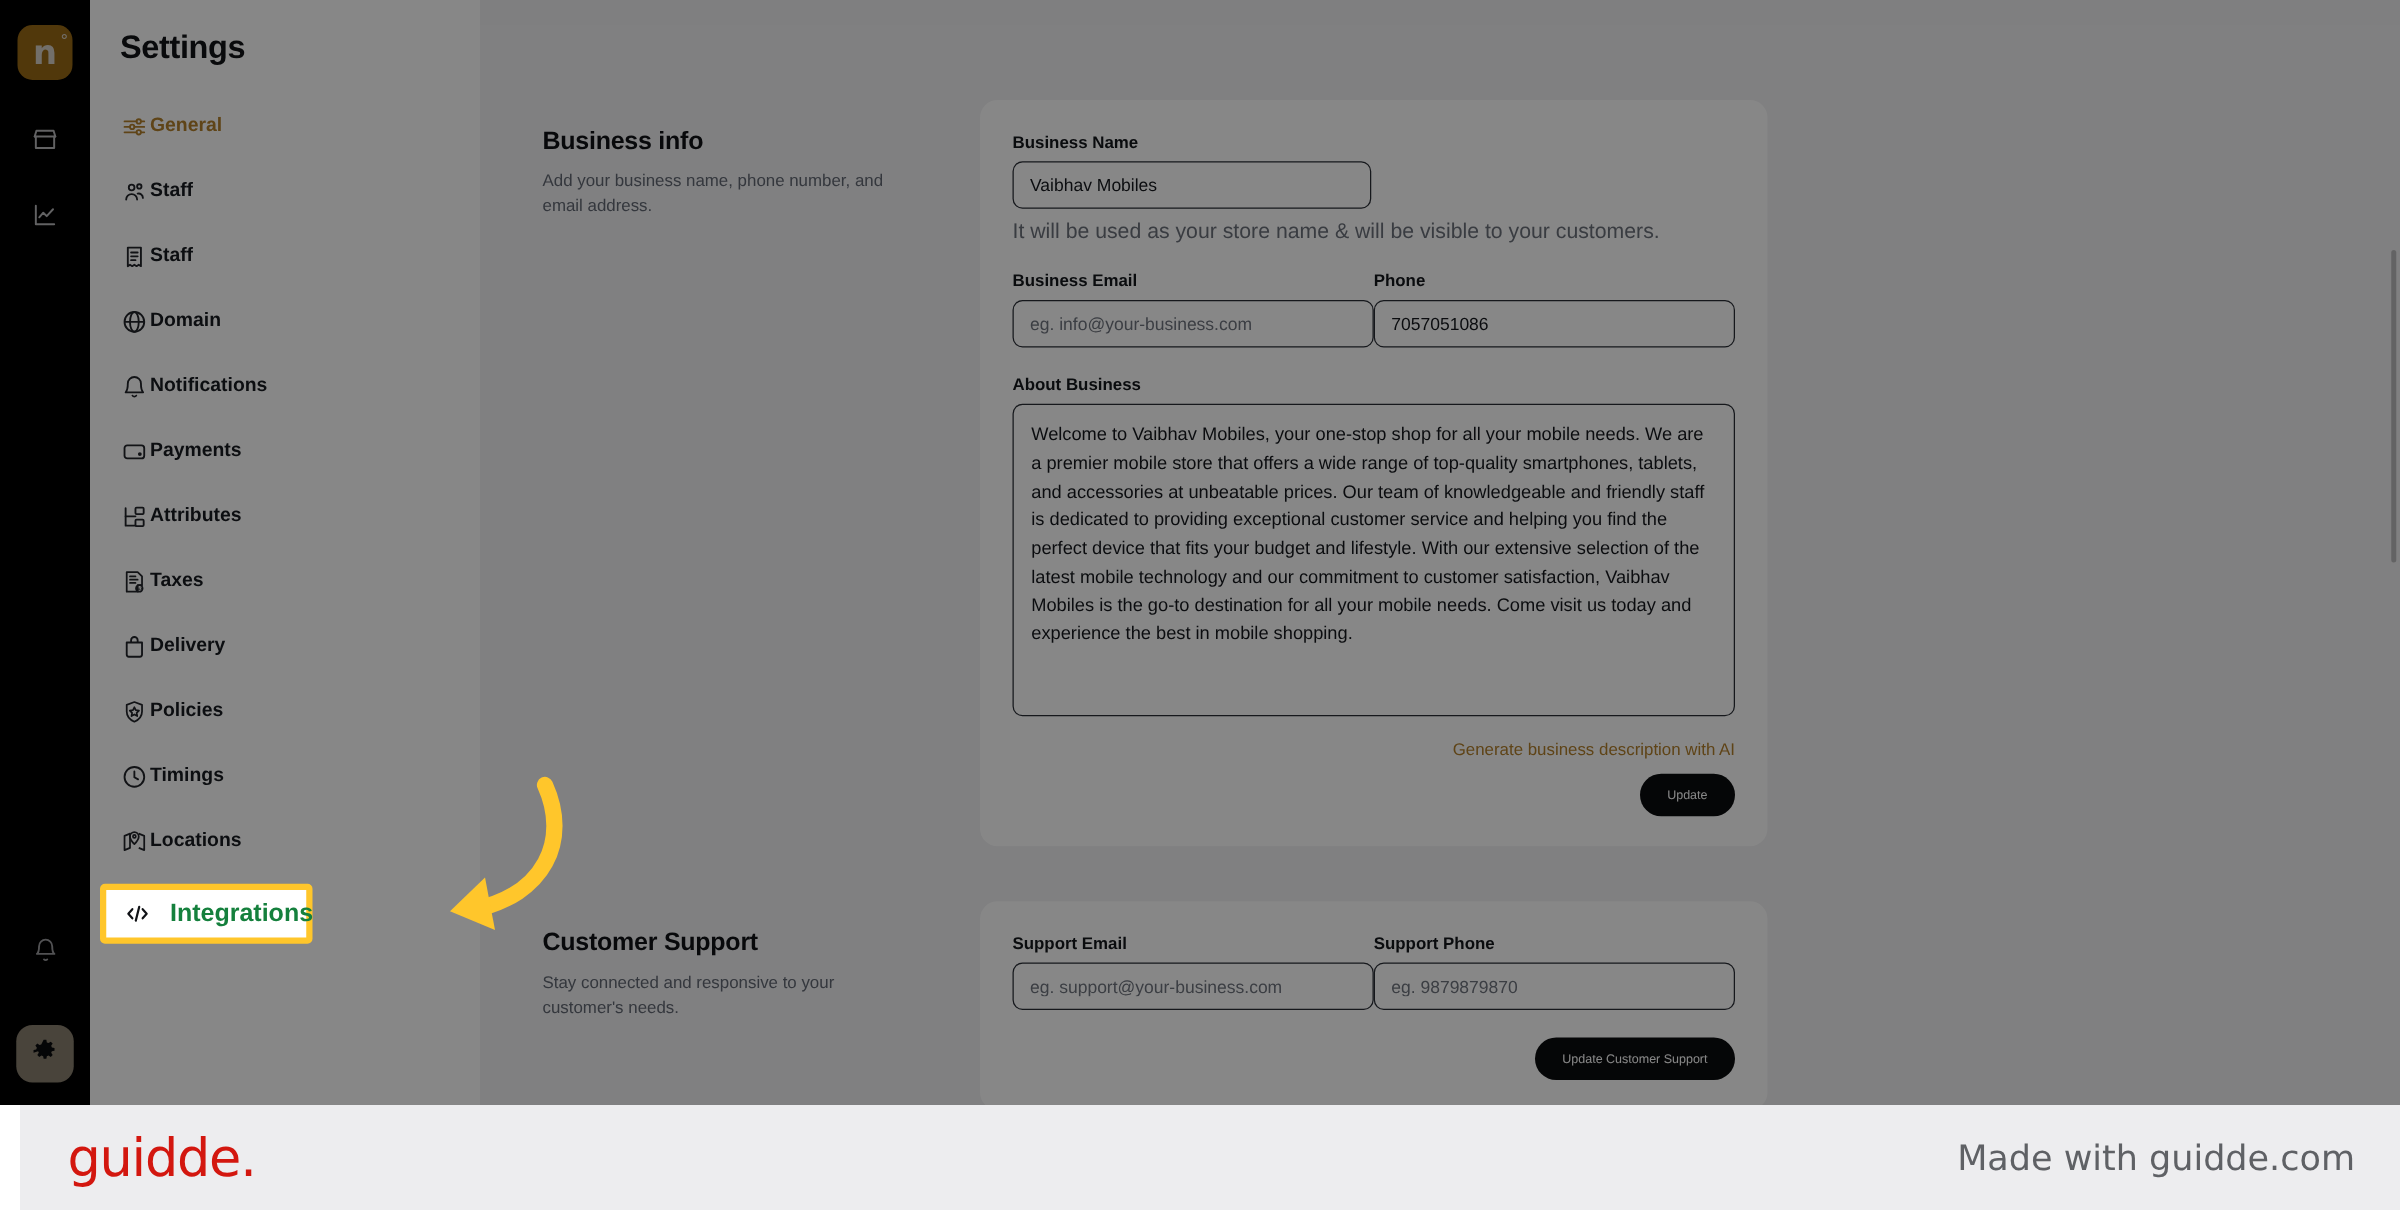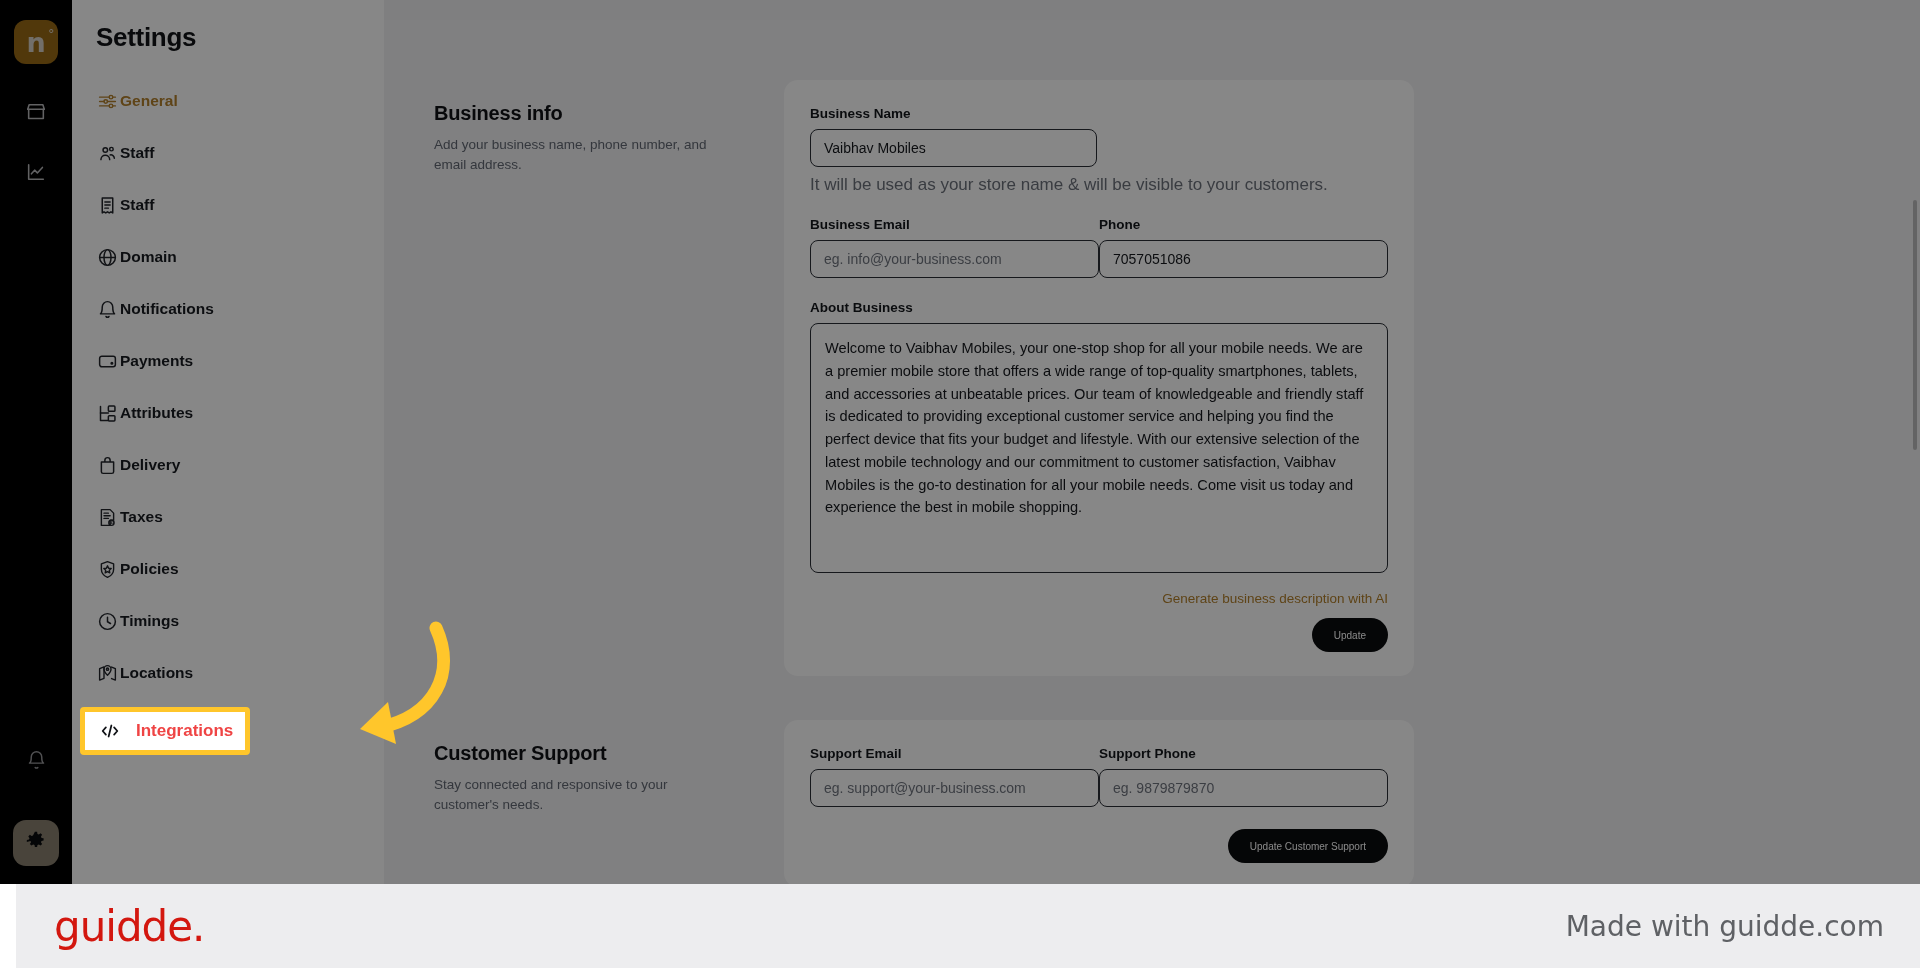--- a/index.html
+++ b/index.html
@@ -243,23 +243,23 @@
     background: #ffffff;
     border-radius: 4px;
     z-index: 7;
     display: flex;
     align-items: center;
     gap: 15px;
     padding-left: 14px;
   }
   .spotlight .ico { width: 22px; height: 22px; display:flex; align-items:center; justify-content:center; }
   .spotlight .lbl {
-    font-size: 17px;
+    font-size: 20px;
     font-weight: 600;
-    color: #ef4444;
+    color: #15803d;
   }
 
   
   .arrow {
     position: absolute;
     left: 260px;
     top: 620px;
     z-index: 8;
     pointer-events: none;
   }
@@ -435,38 +435,38 @@
                 <rect x="13" y="14.5" width="7.5" height="6" rx="1"></rect>
               <path d="M4 4v16h9"></path>
                 <path d="M4 11.5h9"></path>
             </svg>
           </span>
           <span>Attributes</span>
         </div>
 
         <div class="nav-item">
           <span class="ico">
-            <svg width="21" height="21" viewBox="0 0 24 24" fill="none" stroke="#22252b" stroke-width="1.7" stroke-linejoin="round">
-              <path d="M5 8h14v11a2 2 0 01-2 2H7a2 2 0 01-2-2z"></path>
-                <path d="M9 8V6a3 3 0 016 0v2"></path>
-            </svg>
-          </span>
-          <span>Delivery</span>
-        </div>
-
-        <div class="nav-item">
-          <span class="ico">
             <svg width="21" height="21" viewBox="0 0 24 24" fill="none" stroke="#22252b" stroke-width="1.6" stroke-linecap="round" stroke-linejoin="round">
               <path d="M5 3h10l4 4v8h-4v6H5z"></path>
                 <path d="M8 7h5M8 10h7M8 13h5"></path>
               <circle cx="16.5" cy="18" r="3"></circle>
                 <text x="16.5" y="19.4" font-size="3.2" fill="#22252b" text-anchor="middle" stroke="none">TAX</text>
             </svg>
           </span>
           <span>Taxes</span>
+        </div>
+
+        <div class="nav-item">
+          <span class="ico">
+            <svg width="21" height="21" viewBox="0 0 24 24" fill="none" stroke="#22252b" stroke-width="1.7" stroke-linejoin="round">
+              <path d="M5 8h14v11a2 2 0 01-2 2H7a2 2 0 01-2-2z"></path>
+                <path d="M9 8V6a3 3 0 016 0v2"></path>
+            </svg>
+          </span>
+          <span>Delivery</span>
         </div>
 
         <div class="nav-item">
           <span class="ico">
             <svg width="21" height="21" viewBox="0 0 24 24" fill="none" stroke="#22252b" stroke-width="1.6" stroke-linejoin="round">
               <path d="M12 3l7 2.6v6c0 4.5-3 7.6-7 9.4-4-1.8-7-4.9-7-9.4v-6z"></path>
               <path d="M12 7.8l1.3 2.7 2.9.4-2.1 2 .5 2.9-2.6-1.4-2.6 1.4.5-2.9-2.1-2 2.9-.4z"></path>
             </svg>
           </span>
           <span>Policies</span>

